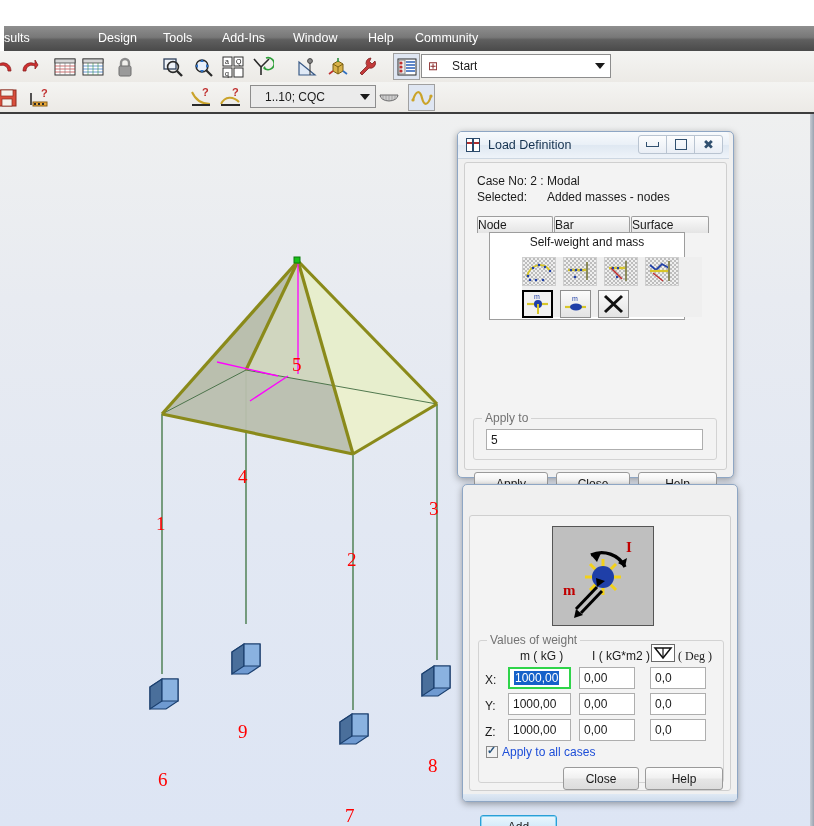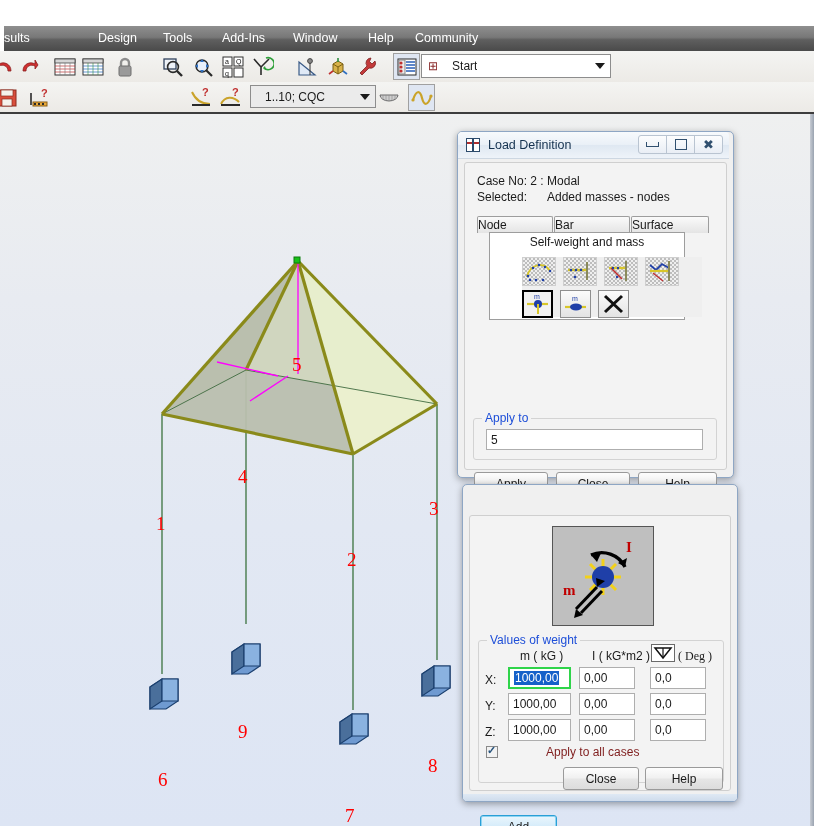--- a/index.html
+++ b/index.html
@@ -192,21 +192,21 @@
   }
   .ibtn.flat { border: 2px solid #000000; background:#f2f2f2; }
   .ibtn.flat2 { border: 1px solid #8f8f8f; background: linear-gradient(180deg,#fbfbfb,#e3e3e3); }
 
   .groupbox {
     position: absolute; border: 1px solid #d3d3d3; border-radius: 3px;
     box-sizing: border-box;
   }
   .groupbox > .gtitle {
     position: absolute; top: -8px; left: 8px; background: #f3f3f3;
-    padding: 0 3px; font-size: 12px; color: #1d4ed8; white-space: nowrap;
+    padding: 0 3px; font-size: 12px; color: #737373; white-space: nowrap;
   }
 
   .textinput {
     position: absolute; background: #ffffff; border: 1px solid #aeaeae;
     box-sizing: border-box; font-size: 12px; color: #1a1a1a;
     display: flex; align-items: center; padding-left: 4px;
   }
   .textinput.focused {
     border: 2px solid #2fd44a;
   }
@@ -222,21 +222,21 @@
     display: flex; align-items: center; justify-content: center;
     cursor: default;
   }
   .btn.default {
     background: linear-gradient(180deg,#eaf6fd 0%, #d6ecfa 48%, #cbe6f8 52%, #bfdff6 100%);
     border: 1px solid #2a9fd6;
     box-shadow: 0 0 0 1px #8fd4f2 inset;
     margin-top: 48px;
   }
 
-  .chk { position: absolute; display: flex; align-items: center; font-size: 12px; color:#7f1d1d;gap:44px; }
+  .chk { position: absolute; display: flex; align-items: center; font-size: 12px; color:#1d4ed8; }
   .chkbox {
     width: 12px; height: 12px; border: 1px solid #8a8a8a; background: #f2f2f2;
     margin-right: 4px; position: relative; box-sizing: border-box;
   }
   .chkbox.on:after {
     content: "✓"; position: absolute; left: 0px; top: -3px;
     font-size: 11px; color: #29557e; font-weight: bold;
   }
 
   .massimg {

